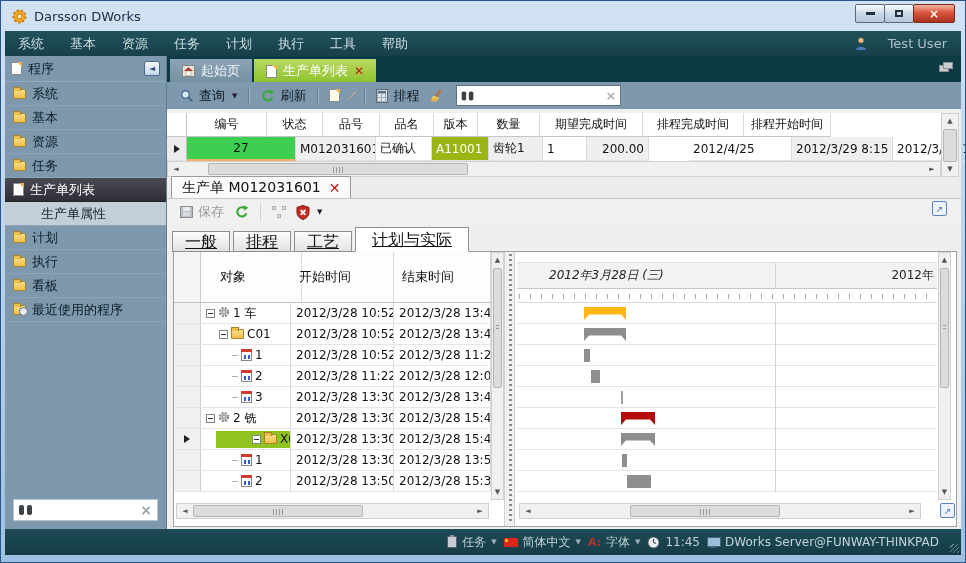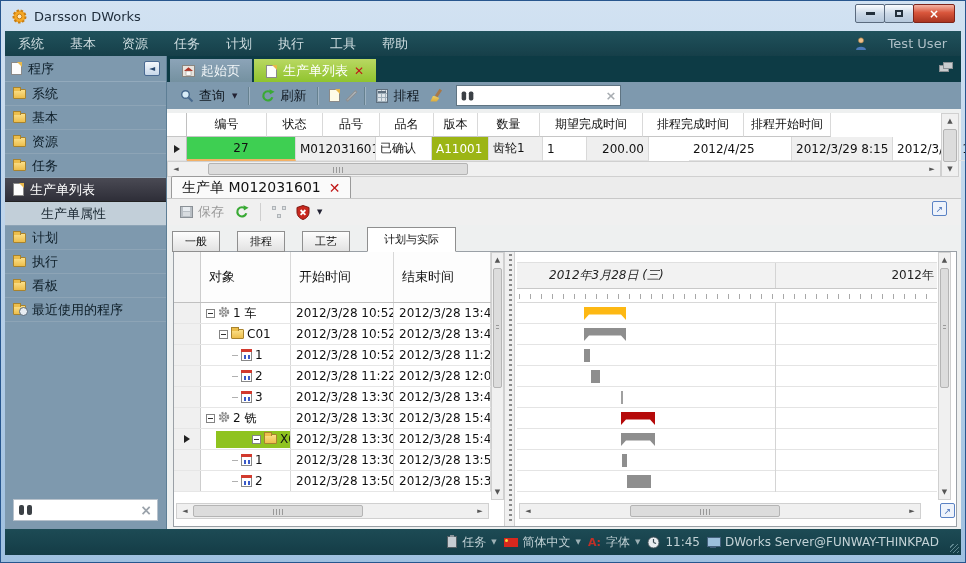--- a/index.html
+++ b/index.html
@@ -70,21 +70,21 @@
   .vscroll .vthumb{position:absolute;left:1px;right:1px;background:#dcdcdc;border:1px solid #b4b4b4;border-radius:2px;}
   .vthumb-grip{position:absolute;left:2px;right:2px;top:50%;height:6px;margin-top:-3px;
     background:repeating-linear-gradient(180deg,#999 0 1px,transparent 1px 3px);}
   
   .doc-tabbar{position:absolute;left:0;top:121px;right:0;height:22px;background:#ececec;border-bottom:1px solid #c8c8c8;display:flex;align-items:flex-end;padding-left:4px;}
   .doc-tab{height:22px;background:#fafafa;border:1px solid #9a9a9a;border-bottom:none;border-radius:2px 2px 0 0;display:flex;align-items:center;gap:8px;padding:0 10px;font-size:14px;color:#111;}
   .doc-toolbar{position:absolute;left:0;top:143px;right:0;height:26px;background:#f0f0f0;display:flex;align-items:center;padding:0 8px;font-size:13px;}
   .doc-toolbar .grayed{color:#9a9a9a;}
   .popout{position:absolute;right:14px;top:2px;width:15px;height:15px;border:1px solid #5a82c4;border-radius:2px;background:#eef3fb;color:#4a72b8;font-size:9px;display:flex;align-items:center;justify-content:center;}
   .subtabs{position:absolute;left:5px;top:169px;right:0;height:27px;display:flex;align-items:flex-end;}
-  .subtab{height:21px;line-height:19px;padding:0 12px;background:linear-gradient(#fdfdfd,#e2e2e2);border:1px solid #8f8f8f;margin-right:17px;font-size:11px;color:#111;position:relative;z-index:1;}
+  .subtab{height:21px;line-height:19px;padding:0 12px;background:linear-gradient(#fdfdfd,#e2e2e2);border:1px solid #8f8f8f;margin-right:3px;font-size:16px;color:#111;position:relative;z-index:1;text-decoration:underline;}
   .subtab.active{height:25px;line-height:23px;background:#fff;border-bottom:1px solid #fff;z-index:3;padding:0 16px;}
   .panel{position:absolute;left:6px;top:195px;width:784px;height:276px;background:#fff;border:1px solid #9aa0a6;overflow:hidden;}
   
   .tree{position:absolute;left:0;top:0;width:330px;height:100%;}
   .tree-head{position:absolute;left:0;top:0;width:317px;height:51px;background:#fdfdfd;border-bottom:1px solid #c0c0c0;}
   .th-cell{position:absolute;top:0;height:100%;display:flex;align-items:center;padding-left:8px;font-size:13px;color:#111;border-right:1px solid #d8d8d8;}
   .tree-rows{position:absolute;left:0;top:51px;width:317px;}
   .t-row{display:flex;height:21px;border-bottom:1px solid #e6e6e6;font-size:12px;color:#111;}
   .t-ind{width:27px;flex:none;background:#f0f0f0;border-right:1px solid #cdcdcd;display:flex;align-items:center;justify-content:center;}
   .t-obj{width:90px;flex:none;border-right:1px solid #d8d8d8;display:flex;align-items:center;overflow:hidden;}
@@ -398,21 +398,21 @@
             <div class="subtab">排程</div>
             <div class="subtab">工艺</div>
             <div class="subtab active">计划与实际</div>
           </div>
 
         <div class="panel">
 
           <div class="tree">
             <div class="tree-head">
               <div class="th-cell" style="left:0;width:27px;border-right:1px solid #cdcdcd;background:#f4f4f4;"></div>
-              <div class="th-cell" style="left:27px;width:90px;">对象</div>
+              <div class="th-cell" style="left:38px;width:90px;">对象</div>
               <div class="th-cell" style="left:117px;width:103px;">开始时间</div>
               <div class="th-cell" style="left:220px;width:97px;">结束时间</div>
             </div>
             <div class="tree-rows" id="tree-rows">
                 <div class="t-row">
                   <div class="t-ind"></div>
                   <div class="t-obj">
                     <div class="t-inner" style="margin-left: 2px;">
                       <span class="expand"></span>
                       <span class="ico"><svg width="12" height="12" viewBox="0 0 12 12">

